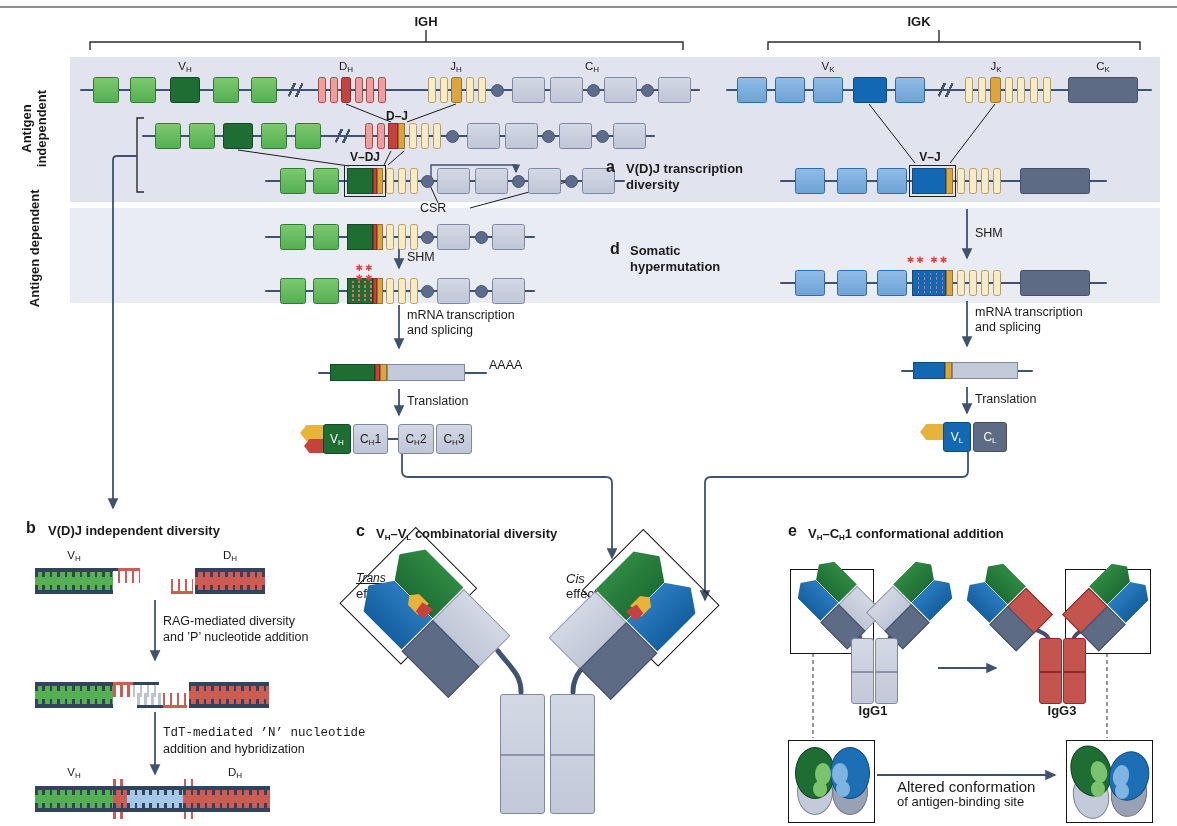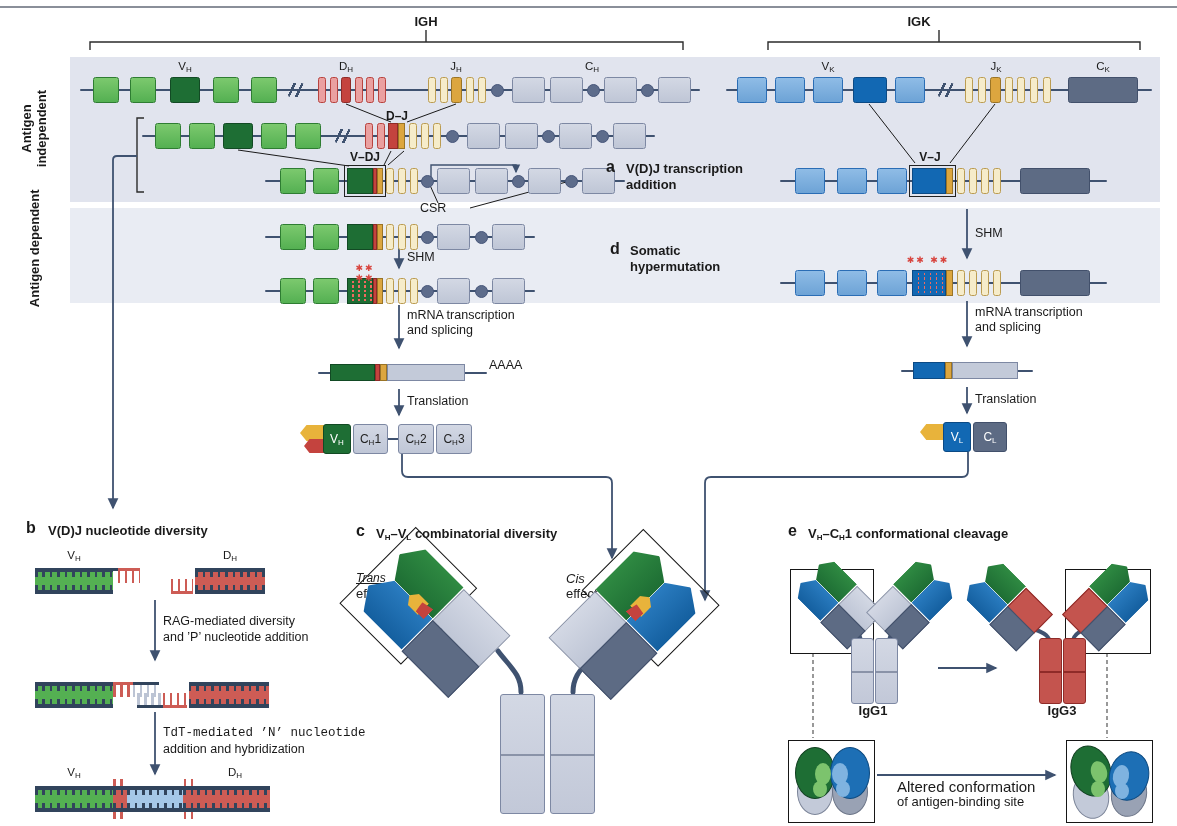--- a/index.html
+++ b/index.html
@@ -347,21 +347,21 @@
   <div class="txt" style="left:975px;top:226px;">SHM</div>
   <div class="txt" style="left:975px;top:305px;">mRNA transcription</div>
   <div class="txt" style="left:975px;top:320px;">and splicing</div>
   <div class="txt" style="left:975px;top:392px;">Translation</div>
 
   <div class="mut" style="left:344px;top:263px;width:42px;">✱✱ ✱✱</div>
   <div class="mut" style="left:906px;top:255px;width:44px;">✱✱ ✱✱</div>
 
   <div class="key" style="left:606px;top:158px;">a</div>
   <div class="ttl" style="left:626px;top:161px;">V(D)J transcription</div>
-  <div class="ttl" style="left:626px;top:177px;">addition</div>
+  <div class="ttl" style="left:626px;top:177px;">diversity</div>
   <div class="key" style="left:610px;top:240px;">d</div>
   <div class="ttl" style="left:630px;top:243px;">Somatic</div>
   <div class="ttl" style="left:630px;top:259px;">hypermutation</div>
 
   <div class="protein" style="left:296px;top:424px;width:180px;">
     <div class="flag" style="left:4px;top:1px;width:26px;height:16px;background:#e8b33b;"></div>
     <div class="flag" style="left:8px;top:15px;width:22px;height:14px;background:#c4433e;"></div>
     <div class="pbox green" style="left:27px;width:28px;"><span>V</span><sub>H</sub></div>
     <div class="pbox gray" style="left:57px;width:35px;"><span>C</span><sub>H</sub><span>1</span></div>
     <div class="hlink" style="left:92px;top:14px;width:10px;"></div>
@@ -369,21 +369,21 @@
     <div class="pbox gray" style="left:140px;width:36px;"><span>C</span><sub>H</sub><span>3</span></div>
   </div>
 
   <div class="protein" style="left:916px;top:422px;width:110px;">
     <div class="flag" style="left:4px;top:2px;width:25px;height:16px;background:#e8b33b;"></div>
     <div class="pbox blue" style="left:27px;width:28px;"><span>V</span><sub>L</sub></div>
     <div class="pbox slate" style="left:57px;width:34px;"><span>C</span><sub>L</sub></div>
   </div>
 
   <div class="key" style="left:26px;top:519px;">b</div>
-  <div class="ttl" style="left:48px;top:523px;">V(D)J nucleotide diversity</div>
+  <div class="ttl" style="left:48px;top:523px;">V(D)J independent diversity</div>
   <div class="lbl ctr" style="left:54px;top:549px;width:40px;"><span>V</span><sub>H</sub></div>
   <div class="lbl ctr" style="left:210px;top:549px;width:40px;"><span>D</span><sub>H</sub></div>
 
   <div class="lad" style="left:35px;top:568px;">
       <div class="lseg lv" style="width:78px;"></div>
     </div>
   <div class="tooth top" style="left:113px;top:568px;width:5px;--tc:transparent;--bc:#31445c;"></div>
   <div class="tooth top" style="left:118px;top:568px;width:22px;--tc:#cd5c55;--bc:#cd5c55;"></div>
   <div class="lad" style="left:195px;top:568px;">
       <div class="lseg ld" style="width:70px;"></div>
@@ -448,21 +448,21 @@
     <div class="clc"></div>
   </div>
   <div class="stem" style="left:500px;top:694px;width:43px;height:118px;">
       <div class="stem-div"></div>
     </div>
   <div class="stem" style="left:550px;top:694px;width:43px;height:118px;">
       <div class="stem-div"></div>
     </div>
 
   <div class="key" style="left:788px;top:522px;">e</div>
-  <div class="ttl" style="left:808px;top:526px;"><span>V</span><sub>H</sub><span>–</span><span>C</span><sub>H</sub><span>1</span>&nbsp;<span>conformational cleavage</span></div>
+  <div class="ttl" style="left:808px;top:526px;"><span>V</span><sub>H</sub><span>–</span><span>C</span><sub>H</sub><span>1</span>&nbsp;<span>conformational addition</span></div>
 
   <div class="obox" style="left:790px;top:569px;width:82px;height:83px;"></div>
   <div class="arm-e rot-l" style="left:798px;top:576px;">
     <div class="vhc"></div>
       <div class="vlc"></div>
     <div class="ch1c"></div>
       <div class="clc"></div>
   </div>
   <div class="arm-e rot-r" style="left:872px;top:576px;">
     <div class="vhc"></div>

